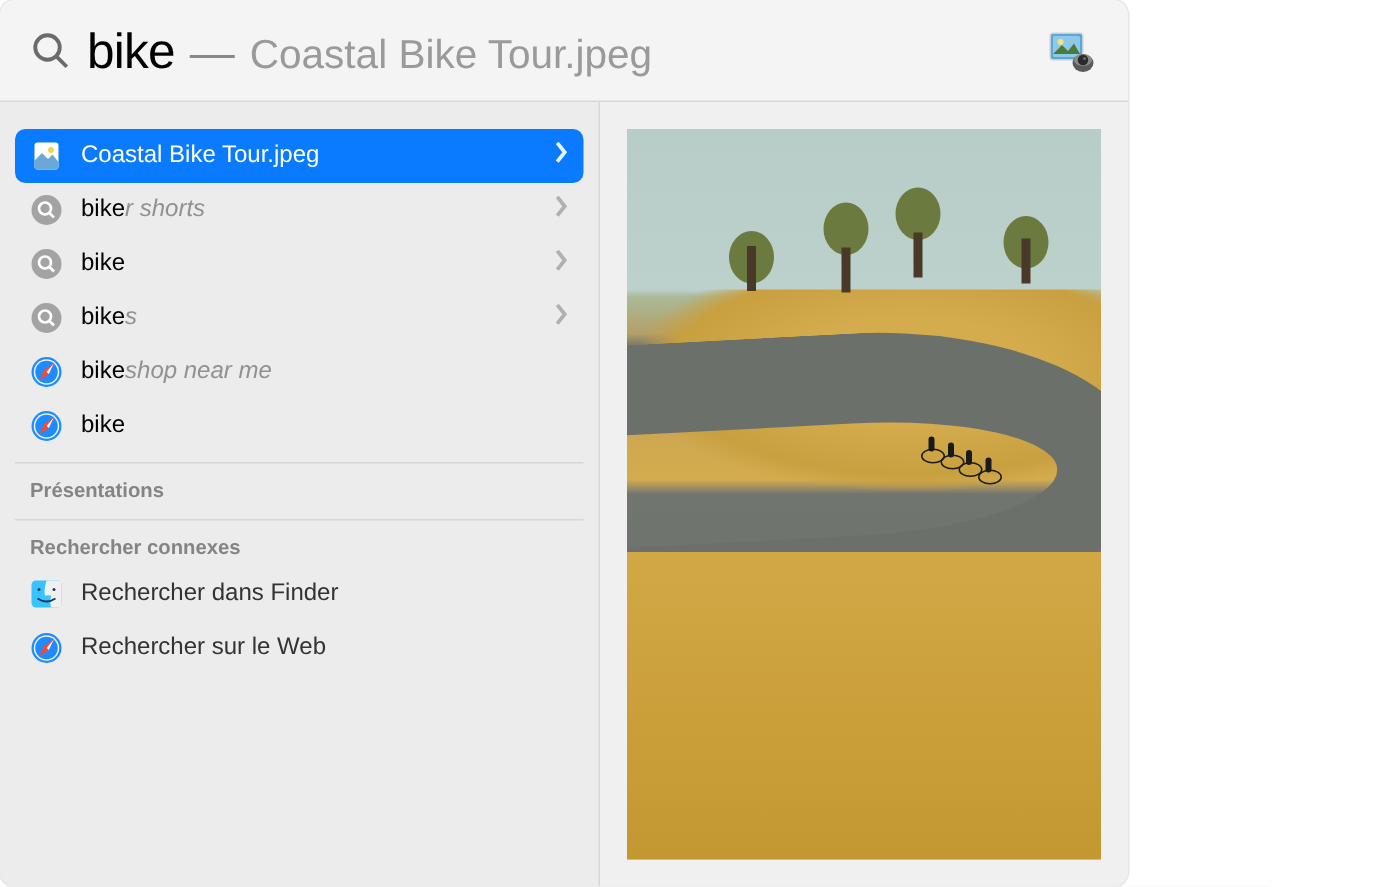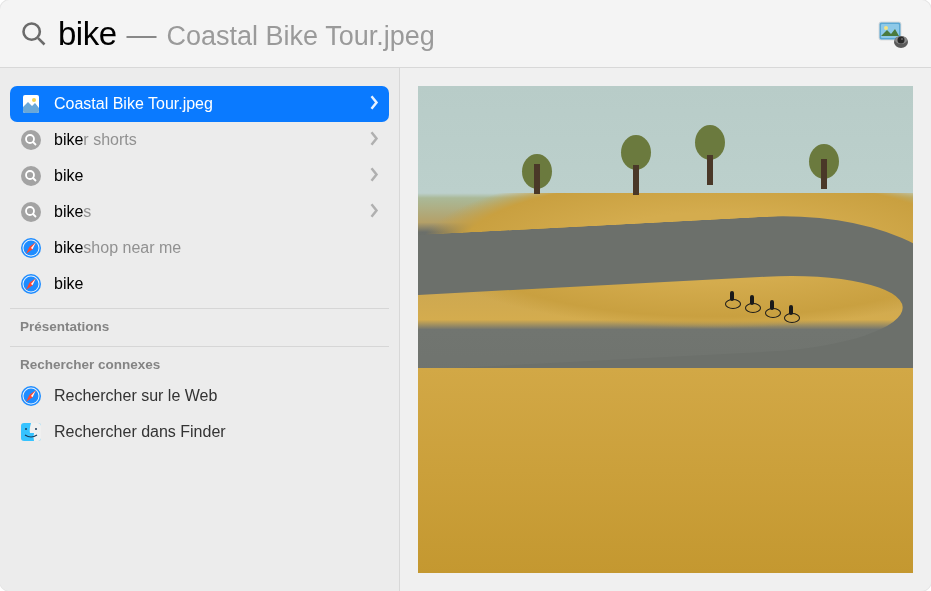--- a/index.html
+++ b/index.html
@@ -4,21 +4,21 @@
   <style>
     * { margin: 0; padding: 0; box-sizing: border-box; }
     body {
       font-family: -apple-system, BlinkMacSystemFont, "Helvetica Neue", sans-serif;
       background: #fff;
       width: 931px;
       height: 591px;
       overflow: hidden;
     }
     .window {
-      width: 931px;
+      width: 752px;
       height: 591px;
       background: #f0f0f0;
       border-radius: 10px;
       overflow: hidden;
       box-shadow: 0 0 0 1px rgba(0,0,0,0.1);
       display: flex;
       flex-direction: column;
     }
     .search-bar {
       height: 68px;
@@ -100,21 +100,21 @@
       height: 22px;
       margin-right: 12px;
       display: flex;
       align-items: center;
       justify-content: center;
       flex-shrink: 0;
     }
     .row-icon svg { width: 100%; height: 100%; }
     .row-label { flex: 1; display: flex; }
     .sug-bold { color: #000; }
-    .result-row .sug-dim { color: #919191; }
+    .result-row .sug-dim { color: #919191; font-style: italic; }
     .chevron {
       width: 10px;
       color: #b0b0b0;
     }
     .result-row.selected .chevron { color: rgba(255,255,255,0.9); }
     .section-header {
       font-size: 13.5px;
       font-weight: 700;
       color: #848484;
       padding: 10px 10px 6px 10px;
@@ -371,40 +371,40 @@
             <span class="sug-dim"></span>
           </span>
       </div>
 
       <div class="section-header">Présentations</div>
 
       <div class="section-header">Rechercher connexes</div>
       <div class="result-row">
         <span class="row-icon">
           <svg viewBox="0 0 22 22">
-              <circle cx="11" cy="11" r="10" class="safari-bg"></circle>
-              <circle cx="11" cy="11" r="8.5" fill="#e8f2fb"></circle>
-              <circle cx="11" cy="11" r="7.5" fill="#1e8cff"></circle>
-              <path d="M11 3.5 L13 11 L11 18.5 L9 11 Z" fill="#ff4530" transform="rotate(40 11 11)"></path>
-              <path d="M11 3.5 L13 11 L11 11 Z" fill="#fff" transform="rotate(40 11 11)"></path>
-            </svg>
-        </span>
-        <span class="row-label">Rechercher sur le Web</span>
-      </div>
-      <div class="result-row">
-        <span class="row-icon">
-          <svg viewBox="0 0 22 22">
             <rect x="1" y="2" width="20" height="18" rx="3" class="finder-left"></rect>
             <path d="M11 2 Q9 9 10 12 L14 12 Q13 16 14 20 L18 20 Q21 20 21 17 L21 5 Q21 2 18 2 Z" fill="#f0f0f0"></path>
             <circle cx="6" cy="8" r="1" fill="#1a3a5a"></circle>
             <circle cx="16" cy="8" r="1" fill="#1a3a5a"></circle>
             <path d="M5 14 Q11 18 17 14" fill="none" stroke="#1a3a5a" stroke-width="1.2"></path>
           </svg>
         </span>
         <span class="row-label">Rechercher dans Finder</span>
+      </div>
+      <div class="result-row">
+        <span class="row-icon">
+          <svg viewBox="0 0 22 22">
+              <circle cx="11" cy="11" r="10" class="safari-bg"></circle>
+              <circle cx="11" cy="11" r="8.5" fill="#e8f2fb"></circle>
+              <circle cx="11" cy="11" r="7.5" fill="#1e8cff"></circle>
+              <path d="M11 3.5 L13 11 L11 18.5 L9 11 Z" fill="#ff4530" transform="rotate(40 11 11)"></path>
+              <path d="M11 3.5 L13 11 L11 11 Z" fill="#fff" transform="rotate(40 11 11)"></path>
+            </svg>
+        </span>
+        <span class="row-label">Rechercher sur le Web</span>
       </div>
 
     </div>
 
     <div class="preview">
       <div class="preview-image">
         <div class="grass-top"></div>
         <div class="road-curve"></div>
         <div class="grass-bottom"></div>
         <div class="tree tree1"></div>

